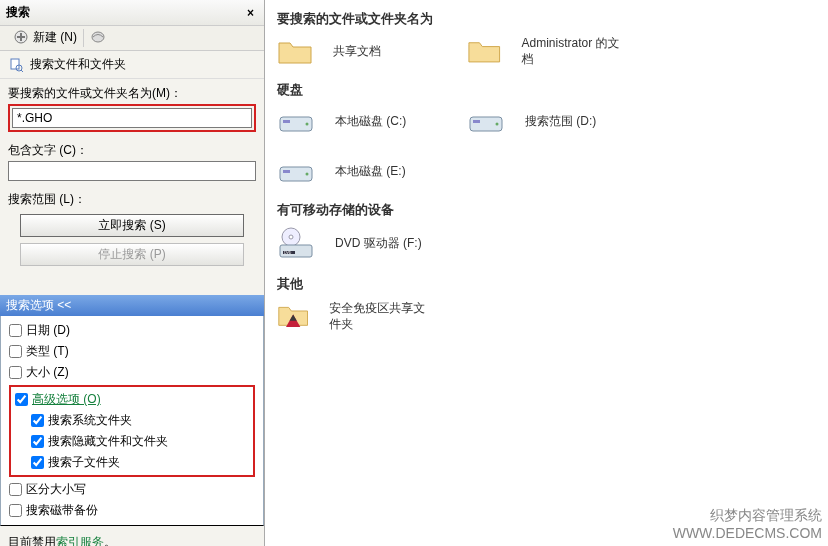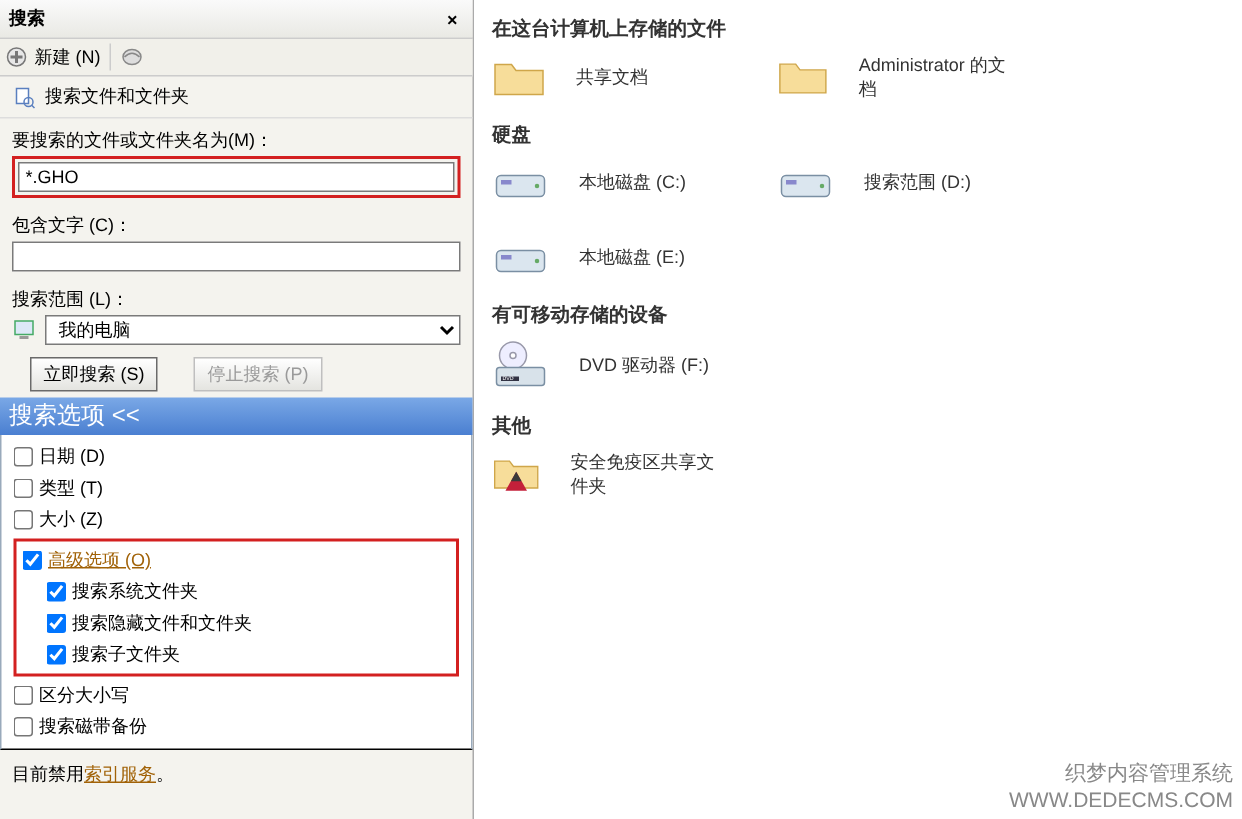--- a/index.html
+++ b/index.html
@@ -7,39 +7,38 @@
     font-family: "SimSun", "Microsoft YaHei", sans-serif;
     font-size: 12px;
     background: #fff;
     width: 828px;
     height: 546px;
     position: relative;
     overflow: hidden;
   }
   .container { display: flex; height: 100%; }
   .sidebar {
-    width: 316px;
+    width: 265px;
     border-right: 1px solid #aaa;
     display: flex;
     flex-direction: column;
     background: #f4f3ee;
   }
   .sidebar-header {
     display: flex;
     align-items: center;
     padding: 4px 6px;
     border-bottom: 1px solid #ccc;
     background: linear-gradient(#fafafa,#e9e9e4);
   }
   .sidebar-title { font-weight: bold; flex: 1; }
   .close-x { font-weight: bold; padding: 0 4px; cursor: pointer; }
   .toolbar {
     display: flex;
-    align-items: center;
-    padding: 3px 3px;
+    padding: 3px 13px;
     gap: 4px;
     border-bottom: 1px solid #ccc;
     background: #f1f0ea;
   }
   .tb-icon {
     width: 16px; height: 16px;
     display: inline-flex; align-items:center; justify-content:center;
   }
   .toolbar .sep { width:1px; height:18px; background:#ccc; margin:0 2px; }
   .nav-row {
@@ -57,47 +56,48 @@
     font-size: 12px;
     background:#fff;
   }
   .highlight-red { border: 2px solid #d32020; padding: 2px; }
   .select-row { display:flex; gap:4px; align-items:center; }
   .select-row select { flex:1; }
   .scope-icon {
     width:18px;height:18px;
     display:flex;align-items:center;justify-content:center;
   }
-  .btn-row { padding: 4px 20px; display:flex; gap:24px; }
+  .btn-row { padding: 4px 20px; display:flex; gap:6px;flex-direction:column; }
   .btn {
     border:1px solid #6a6a6a;
     background: linear-gradient(#fff,#e4e4e0);
     padding: 2px 8px;
     font-size: 12px;
     cursor:pointer;
   }
   .btn.disabled { color:#9a9a9a; border-color:#bfbfbf; cursor:default; }
   .options-header {
     background: linear-gradient(#7aa8e6,#4a7fd1);
     color:#fff;
     padding: 2px 6px;
-    font-size:16px;
+    font-size:12px;
+    margin-top:25px;
   }
   .options-body {
     padding: 4px 8px;
     border-left:1px solid #9ab;
     border-right:1px solid #9ab;
     border-bottom:1px solid #000000;
     background:#fff;
     margin: 0 0 4px 0;
   }
   .chk-row { display:flex; align-items:center; gap:4px; padding:2px 0; }
   .chk-row input { width:13px; height:13px; }
   .adv-box { border:2px solid #d32020; padding:2px 4px; margin:2px 0; }
-  .link { color:#a16207; text-decoration:underline; cursor:pointer; }
+  .link { color:#15803d; text-decoration:underline; cursor:pointer; }
   .footer-line { padding:4px 8px; font-size:12px; }
   
   .main {
     flex:1;
     padding: 6px 12px;
     overflow:auto;
     font-size:12px;
     color:#333;
   }
   .section-title { font-weight:bold; margin: 4px 0 8px 0; font-size:13px; }
@@ -170,33 +170,20 @@
         <input type="text" value="*.GHO" style="">
       </div>
     </div>
 
     <div class="label-row">包含文字 (C)：</div>
     <div class="input-wrap">
       <input type="text" value="" style="">
     </div>
 
     <div class="label-row">搜索范围 (L)：</div>
-    <div class="input-wrap">
-      <div class="select-row">
-        <span class="scope-icon">
-          <svg viewBox="0 0 18 18" width="18" height="18">
-              <rect x="2" y="3" width="12" height="9" fill="#dce8f7" stroke="#4a6"></rect>
-              <rect x="5" y="13" width="6" height="2" fill="#999"></rect>
-            </svg>
-        </span>
-        <select>
-          <option>我的电脑</option>
-        </select>
-      </div>
-    </div>
 
     <div class="btn-row">
       <button class="btn">立即搜索 (S)</button>
       <button class="btn disabled">停止搜索 (P)</button>
     </div>
 
     <div class="options-header">搜索选项 &lt;&lt;</div>
     <div class="options-body">
       <label class="chk-row">
         <input type="checkbox" style="">
@@ -241,21 +228,21 @@
         <span>搜索磁带备份</span>
       </label>
     </div>
 
     <div class="footer-line">
       <span>目前禁用</span><span class="link">索引服务</span><span>。</span>
     </div>
   </div>
 
   <div class="main">
-    <div class="section-title">在这台计算机上存储的文件</div>
+    <div class="section-title">要搜索的文件或文件夹名为</div>
     <div class="items-grid">
       <div class="file-item">
         <span class="icon-folder">
           <svg viewBox="0 0 36 30">
               <path d="M2 8 L2 26 L34 26 L34 10 L16 10 L13 6 L2 6 Z" fill="#f7dd9a" stroke="#cfa64a"></path>
             </svg>
         </span>
         <span class="label">共享文档</span>
       </div>
       <div class="file-item">

